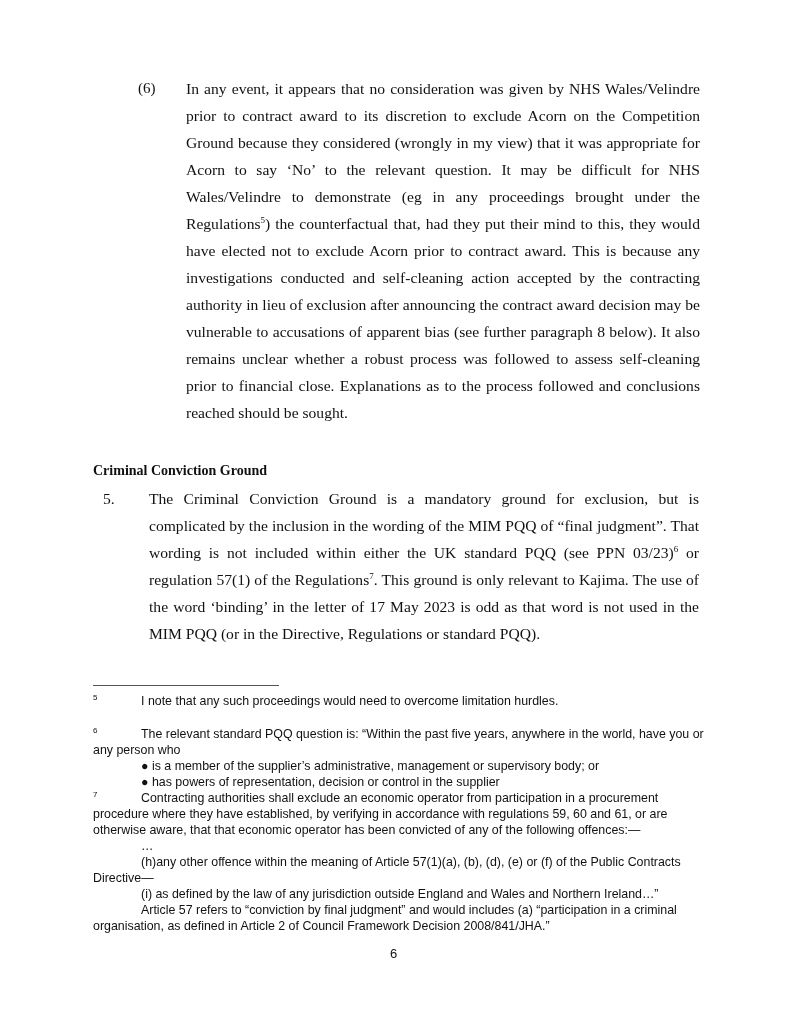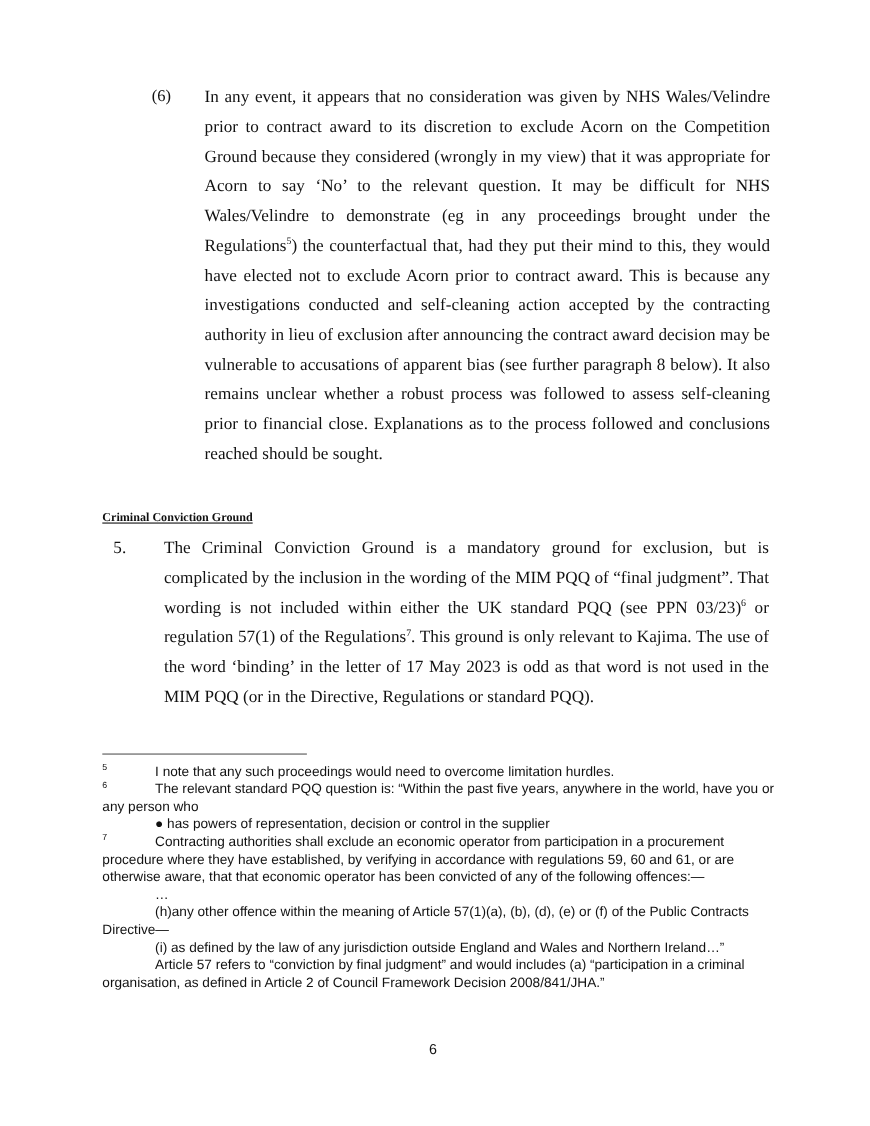--- a/index.html
+++ b/index.html
@@ -9,21 +9,21 @@
   .serif { font-family: "Liberation Serif", "DejaVu Serif", serif; }
   .sans { font-family: "Liberation Sans", "DejaVu Sans", sans-serif; }
 
   
   .sub-para { position: absolute; left: 138px; top: 75px; width: 562px; }
   .sub-num { position: absolute; left: 0; top: 0; font-size: 15px; line-height: 27px; }
   .sub-text { position: absolute; left: 48px; top: 0; width: 514px; font-size: 15.6px; line-height: 27px; text-align: justify; }
 
   sup { font-size: 9px; line-height: 0; vertical-align: 6px; }
 
-  .heading { position: absolute; left: 93px; top: 460px; font-size: 11px; font-weight: bold; text-decoration: underline; line-height: 22px; }
+  .heading { position: absolute; left: 93px; top: 460px; font-size: 14px; font-weight: bold; line-height: 22px; }
 
   .para5 { position: absolute; left: 100px; top: 485px; width: 600px; }
   .para5-num { position: absolute; left: 3px; top: 0; font-size: 15.6px; line-height: 27px; }
   .para5-text { position: absolute; left: 49px; top: 0; width: 550px; font-size: 15.6px; line-height: 27px; text-align: justify; }
 
   .fn-rule { position: absolute; left: 93px; top: 685px; width: 186px; height: 1px; background: #555; }
 
   .footnotes { position: absolute; left: 93px; top: 693px; width: 620px; font-size: 12.4px; line-height: 16px; }
   .fn { position: relative; }
   .fn-mark { position: absolute; left: 0; top: -3px; font-size: 8px; }
@@ -55,21 +55,22 @@
 
   <div class="footnotes sans">
 
     <div class="fn">
       <span class="fn-mark">5</span>
       <span class="fn-indent">I note that any such proceedings would need to overcome limitation hurdles.</span>
     </div>
 
     <div class="fn">
       <span class="fn-mark">6</span>
-      <span class="fn-line" style="text-indent:48px;"><span>The relevant standard PQQ question is: “</span><span class="it">Within the past five years, anywhere in the world, have you or any person who</span></span>
+      <span class="fn-line" style="text-indent:48px;margin-top:17px;"><span>The relevant standard PQQ question is: “</span><span class="it">Within the past five years, anywhere in the world, have you or any person who</span></span>
+      <span class="ind it">● is a member of the supplier’s administrative, management or supervisory body; or</span>
       <span class="ind it">● has powers of representation, decision or control in the supplier</span>
     </div>
 
     <div class="fn">
       <span class="fn-mark">7</span>
       <span class="fn-line it" style="text-indent:48px;">Contracting authorities shall exclude an economic operator from participation in a procurement procedure where they have established, by verifying in accordance with regulations 59, 60 and 61, or are otherwise aware, that that economic operator has been convicted of any of the following offences:—</span>
       <span class="ind it">…</span>
       <span class="fn-line it" style="text-indent:48px;">(h)any other offence within the meaning of Article 57(1)(a), (b), (d), (e) or (f) of the Public Contracts Directive—</span>
       <span class="ind it">(i) as defined by the law of any jurisdiction outside England and Wales and Northern Ireland…”</span>
       <span class="fn-line" style="text-indent:48px;"><span>Article 57 refers to “</span><span class="it">conviction by final judgment</span><span>” and would includes (a) “</span><span class="it">participation in a criminal organisation, as defined in Article 2 of Council Framework Decision 2008/841/JHA.</span><span>”</span></span>

